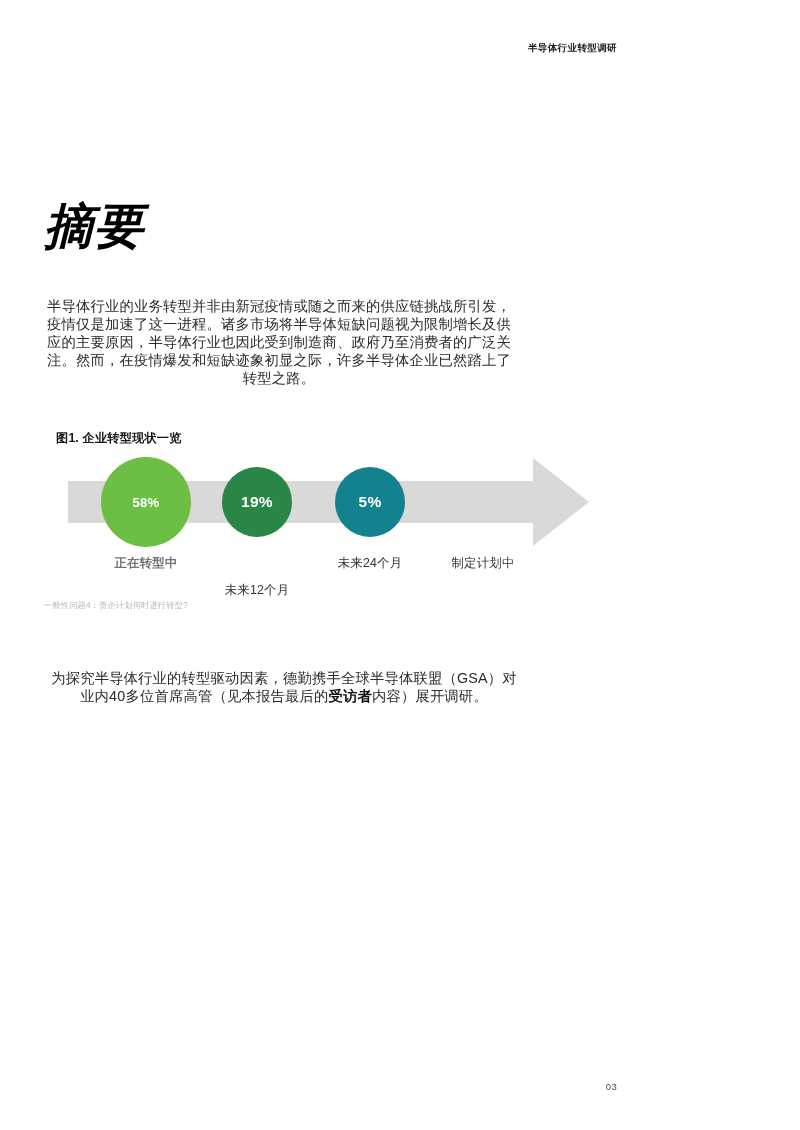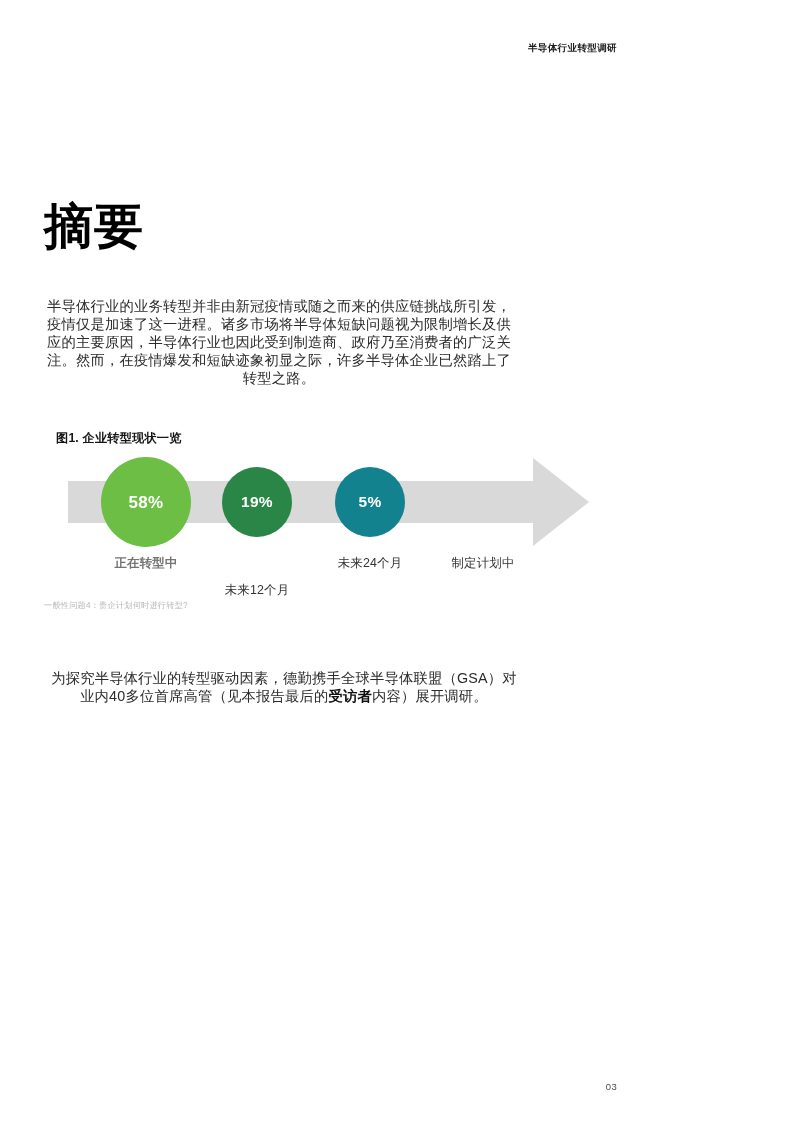--- a/index.html
+++ b/index.html
@@ -35,20 +35,21 @@
   
   .page-title {
     position: absolute;
     left: 44px;
     top: 168px;
     font-size: 49px;
     font-weight: bold;
     letter-spacing: 1px;
     color: #000000;
     line-height: 1.05;
+    font-style: italic;
   }
 
   
   .body-par {
     position: absolute;
     font-size: 14.3px;
     line-height: 18px;
     color: #2b2b2b;
     letter-spacing: 0.2px;
     text-align: center;
@@ -131,21 +132,21 @@
   }
   .bubble .bubble-value {
     font-size: 15.5px;
     letter-spacing: 0.3px;
     line-height: 1;
   }
   .bubble.b1 { left: 57px;  top: 2px;  width: 90px; height: 90px; }
   .bubble.b2 { left: 178px; top: 12px; width: 70px; height: 70px; }
   .bubble.b3 { left: 291px; top: 12px; width: 70px; height: 70px; }
   .bubble.b4 { left: 404px; top: 12px; width: 70px; height: 70px; }
-  .bubble.b1 .bubble-value { font-size: 17px; }
+  .bubble.b1 .bubble-value { font-size: 13px; }
 
   .labels-row {
     position: absolute;
     left: 0;
     top: 100px;
     width: 560px;
     height: 26px;
   }
   .bubble-label {
     position: absolute;

